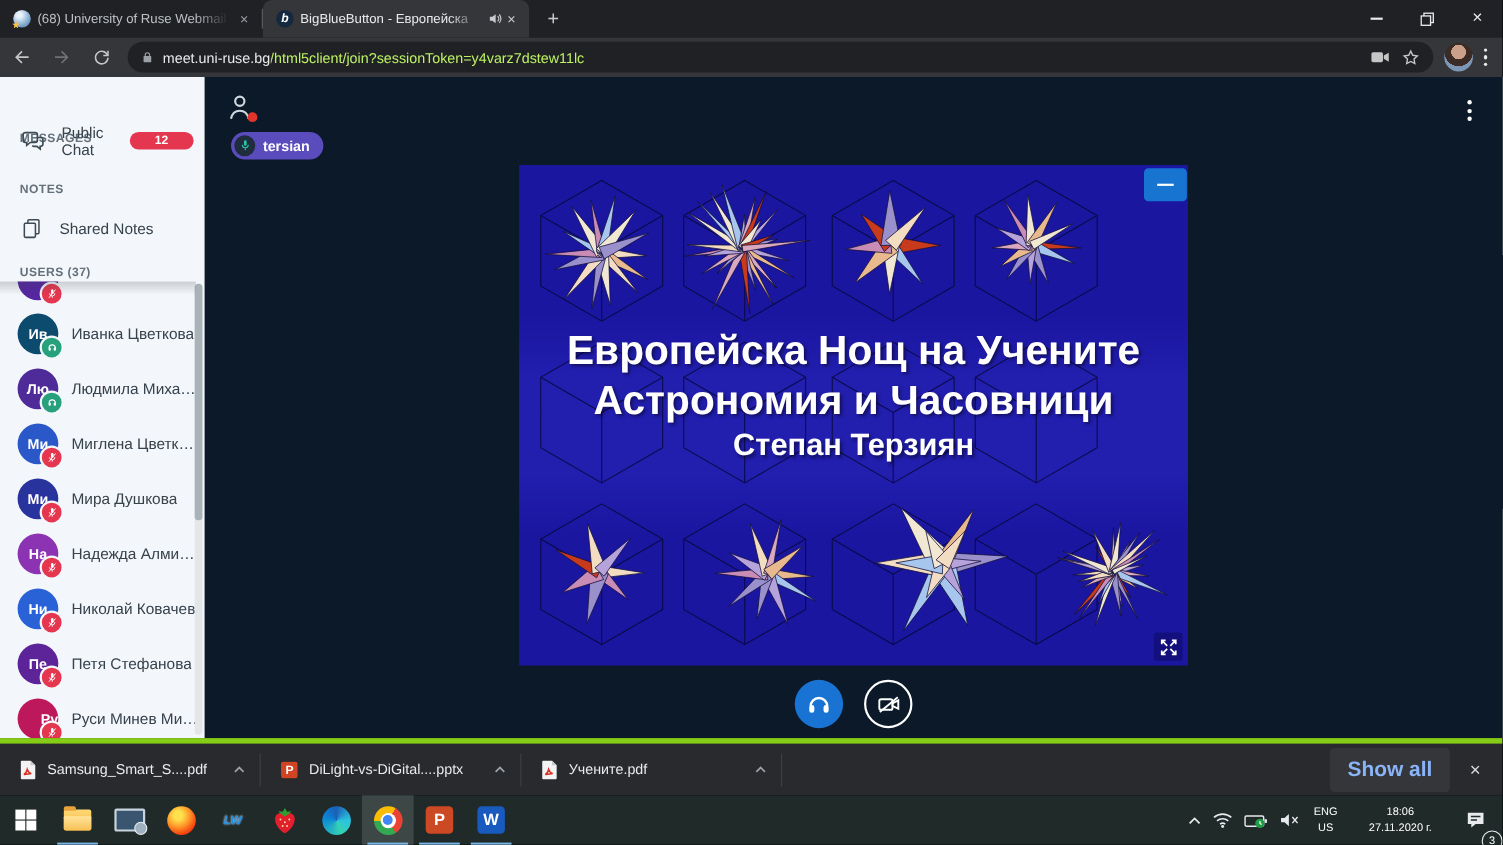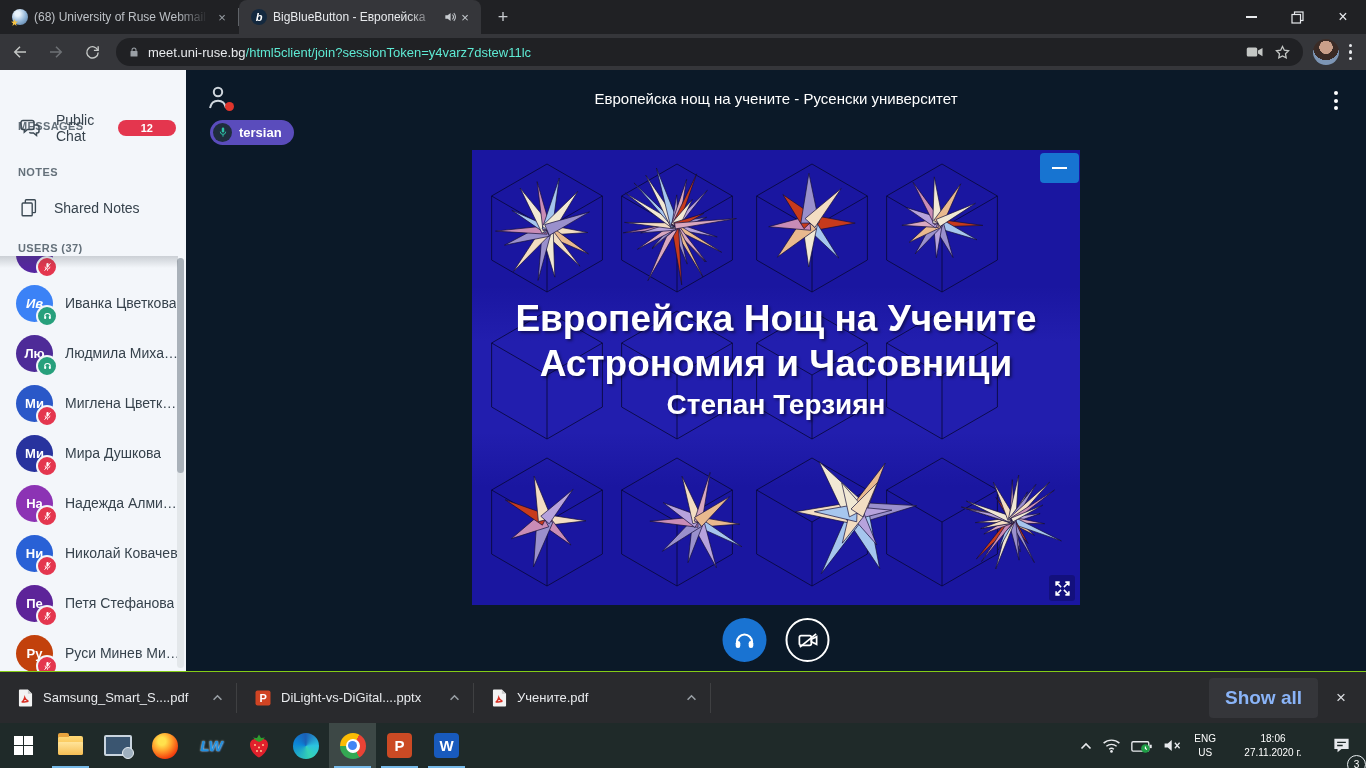--- a/index.html
+++ b/index.html
@@ -21,21 +21,21 @@
   .tab-sep{width:1px;height:18px;background:#5f6368;margin-bottom:8px;}
   .newtab{width:28px;height:28px;margin:0 0 3px 8px;display:flex;align-items:center;justify-content:center;color:#c8ccd0;font-size:18px;}
   .wincontrols{margin-left:auto;display:flex;height:34px;}
   .winbtn{width:46px;height:34px;display:flex;align-items:center;justify-content:center;color:#e8eaed;}
 
   
   .addressbar{position:absolute;top:34px;left:0;width:1366px;height:36px;background:#35363a;display:flex;align-items:center;}
   .navbtn{width:32px;height:32px;display:flex;align-items:center;justify-content:center;margin-left:4px;}
   .urlpill{flex:1;height:28px;background:#202124;border-radius:14px;margin:0 10px 0 8px;display:flex;align-items:center;padding:0 12px;min-width:0;}
   .urlhost{color:#e8eaed;font-size:13px;margin-left:8px;white-space:nowrap;}
-  .urlpath{color:#5eead4;font-size:13px;white-space:nowrap;overflow:hidden;flex:1;}
+  .urlpath{color:#bef264;font-size:13px;white-space:nowrap;overflow:hidden;flex:1;}
   .pill-ico{margin-left:10px;flex:none;display:flex;}
   .chip{width:26px;height:26px;border-radius:50%;margin-right:8px;flex:none;
         background:radial-gradient(circle at 50% 32%,#caa08a 0 30%,#3a2b26 31% 58%,#7d96b5 59% 100%);}
   .kebab{display:flex;flex-direction:column;gap:3px;margin-right:14px;margin-left:2px;}
   .kebab i{width:3.5px;height:3.5px;border-radius:50%;background:#e8eaed;}
 
   
   .bbb{position:absolute;top:70px;left:0;width:1366px;height:601px;background:#f3f6fa;}
   .sidebar{position:absolute;left:0;top:0;width:186px;height:601px;background:#f3f6fa;overflow:hidden;}
   .sb-header{font-size:11px;font-weight:bold;letter-spacing:.4px;color:#64707a;margin:0;position:absolute;left:18px;}
@@ -71,41 +71,41 @@
   .st-small{font-size:28px;line-height:37px;}
   .min-btn{position:absolute;top:3px;right:1px;width:39px;height:30px;background:#1774d1;border-radius:4px;display:flex;align-items:center;justify-content:center;}
   .min-btn i{display:block;width:15px;height:2.5px;background:#fff;}
   .fs-btn{position:absolute;right:5px;bottom:4px;width:26px;height:26px;display:flex;align-items:center;justify-content:center;background:rgba(0,0,20,.25);border-radius:3px;}
   .actions{position:absolute;left:50%;transform:translateX(-50%);bottom:9px;display:flex;gap:19px;}
   .act-btn{width:44px;height:44px;border-radius:50%;display:flex;align-items:center;justify-content:center;box-sizing:border-box;}
   .act-audio{background:#1973d2;}
   .act-cam{border:2.5px solid #fff;background:transparent;}
 
   
-  .downloads{position:absolute;top:671px;left:0;width:1366px;height:52px;background:#292a2d;border-top:1px solid #84cc16;display:flex;align-items:center;box-sizing:border-box;}
+  .downloads{position:absolute;top:671px;left:0;width:1366px;height:52px;background:#292a2d;border-top:5px solid #84cc16;display:flex;align-items:center;box-sizing:border-box;}
   .dl-item{width:236px;height:100%;display:flex;align-items:center;padding:0 6px 0 18px;box-sizing:border-box;}
   .dl-name{flex:1;color:#e8eaed;font-size:13px;white-space:nowrap;overflow:hidden;text-overflow:ellipsis;margin:0 6px 0 10px;}
   .dl-chevron{width:26px;height:26px;display:flex;align-items:center;justify-content:center;}
   .dl-sep{width:1px;height:30px;background:#3f4042;}
   .dl-right{margin-left:auto;display:flex;align-items:center;}
   .showall{background:#35363a;color:#8ab4f8;font-size:19px;font-weight:bold;padding:9px 16px;border-radius:4px;margin-right:18px;}
   .dl-close{color:#dadce0;font-size:17px;margin-right:20px;}
 
   
   .taskbar{position:absolute;top:723px;left:0;width:1366px;height:45px;background:#1f2a29;display:flex;align-items:center;}
   .tb-btn{width:47px;height:45px;display:flex;align-items:center;justify-content:center;position:relative;flex:none;}
   .tb-btn.open::after{content:"";position:absolute;bottom:0;left:5px;right:5px;height:2.5px;background:#76b9e8;}
   .tb-btn.active{background:#3d4846;}
   .win-logo{display:grid;grid-template-columns:9px 9px;grid-template-rows:9px 9px;gap:1.5px;}
   .win-logo i{background:#fff;}
   .folder{width:25px;height:19px;background:linear-gradient(#ffd977,#f2ae35);border-radius:2px;position:relative;}
   .folder::before{content:"";position:absolute;top:-3px;left:0;width:11px;height:4px;background:#e8a33d;border-radius:2px 2px 0 0;}
   .folder::after{content:"";position:absolute;left:0;bottom:0;width:25px;height:13px;background:linear-gradient(#ffe49a,#f6bf55);border-radius:1px 1px 2px 2px;}
   .firefox{width:26px;height:26px;border-radius:50%;background:radial-gradient(circle at 38% 32%,#ffe14d 0 16%,#ff9d2a 42%,#f4430e 72%,#b5121b 100%);}
-  .lw{font-size:15px;font-weight:bold;font-style:italic;color:#1f8fe0;text-shadow:0 0 2px #fff,1px 1px 0 #0b3a66;}
+  .lw{font-size:11px;font-weight:bold;font-style:italic;color:#1f8fe0;text-shadow:0 0 2px #fff,1px 1px 0 #0b3a66;}
   .edge{width:26px;height:26px;border-radius:50%;background:conic-gradient(from 160deg,#35d2b4,#0b84d8 35%,#1b5fb5 55%,#2bc3e0 80%,#35d2b4);}
   .chrome-ico{width:26px;height:26px;border-radius:50%;background:conic-gradient(from 150deg,#34a853 0 120deg,#fbbc04 0 240deg,#ea4335 0 360deg);position:relative;}
   .chrome-ico::before{content:"";position:absolute;inset:6px;border-radius:50%;background:#fff;}
   .chrome-ico::after{content:"";position:absolute;inset:8.5px;border-radius:50%;background:#4285f4;}
   .office{width:25px;height:25px;border-radius:4px;color:#fff;font-weight:bold;font-size:15px;display:flex;align-items:center;justify-content:center;}
   .ppt{background:#cb4a24;}
   .word{background:#185abd;}
   .monitor{width:24px;height:17px;background:#3a5570;border:2px solid #c9d4de;border-radius:2px;position:relative;}
   .monitor::after{content:"";position:absolute;right:-4px;bottom:-5px;width:10px;height:10px;border-radius:50%;background:#9fb0bf;border:1px solid #e6edf2;}
   .tray{margin-left:auto;display:flex;align-items:center;height:45px;}
@@ -230,21 +230,21 @@
                 <line x1="12" y1="19" x2="12" y2="23" stroke="#fff" stroke-width="2.2"></line>
                 <line x1="4" y1="23" x2="20" y2="3" stroke="#fff" stroke-width="2.4"></line>
               </svg>
       </span>
     </span>
     <span class="user-name"></span>
   </div>
 
   <div class="user-row">
     <span class="avatar-wrap">
-      <span class="avatar" style="background: #3b82f6; font-style: italic;">
+      <span class="avatar" style="background: #0c4a6e;">
               <span class="initials">Ив</span>
             </span>
       <span class="ubadge listen" style="background: rgb(39, 160, 124); display: flex;">
         <svg width="9" height="9" viewBox="0 0 24 24">
                 <path d="M4.5 14a7.5 7.5 0 0 1 15 0" fill="none" stroke="#fff" stroke-width="3"></path>
                 <rect x="3" y="13" width="5.5" height="8" rx="2.5" fill="#fff"></rect>
                 <rect x="15.5" y="13" width="5.5" height="8" rx="2.5" fill="#fff"></rect>
               </svg>
       </span>
 
@@ -354,21 +354,21 @@
                 <line x1="12" y1="19" x2="12" y2="23" stroke="#fff" stroke-width="2.2"></line>
                 <line x1="4" y1="23" x2="20" y2="3" stroke="#fff" stroke-width="2.4"></line>
               </svg>
       </span>
     </span>
     <span class="user-name">Петя Стефанова</span>
   </div>
 
   <div class="user-row">
     <span class="avatar-wrap">
-      <span class="avatar" style="background: #c2410c;">
+      <span class="avatar" style="background: #be185d; justify-content: flex-end;">
               <span class="initials">Ру</span>
             </span>
 
       <span class="ubadge muted" style="background: rgb(228, 54, 78); display: flex;">
         <svg width="9" height="10" viewBox="0 0 24 26">
                 <rect x="9" y="2" width="6" height="12" rx="3" fill="#fff"></rect>
                 <path d="M5.5 12a6.5 6.5 0 0 0 13 0" stroke="#fff" stroke-width="2.2" fill="none"></path>
                 <line x1="12" y1="19" x2="12" y2="23" stroke="#fff" stroke-width="2.2"></line>
                 <line x1="4" y1="23" x2="20" y2="3" stroke="#fff" stroke-width="2.4"></line>
               </svg>
@@ -394,21 +394,20 @@
     <div class="talker">
       <span class="miccirc">
         <svg width="10" height="13" viewBox="0 0 24 28">
             <rect x="9" y="2" width="6" height="12" rx="3" fill="#2cc2a5"></rect>
             <path d="M5.5 12a6.5 6.5 0 0 0 13 0" stroke="#2cc2a5" stroke-width="2.4" fill="none"></path>
             <line x1="12" y1="19" x2="12" y2="24" stroke="#2cc2a5" stroke-width="2.4"></line>
           </svg>
       </span>
       <span class="talker-label">tersian</span>
     </div>
-    <div class="main-title">Европейска нощ на учените - Русенски университет</div>
     <div class="main-kebab">
         <i></i>
         <i></i>
         <i></i>
       </div>
 
     <div class="slide">
       <svg class="deco" width="608" height="455">
           <path d="M130.4,110.0L75.0,142.0L19.6,110.0L19.6,46.0L75.0,14.0L130.4,46.0ZM75,78L75.0,142.0M75,78L19.6,46.0M75,78L130.4,46.0" fill="none" stroke="rgba(8,8,60,0.85)" stroke-width="1"></path>
           <path d="M260.4,110.0L205.0,142.0L149.6,110.0L149.6,46.0L205.0,14.0L260.4,46.0ZM205,78L205.0,142.0M205,78L149.6,46.0M205,78L260.4,46.0" fill="none" stroke="rgba(8,8,60,0.85)" stroke-width="1"></path>

